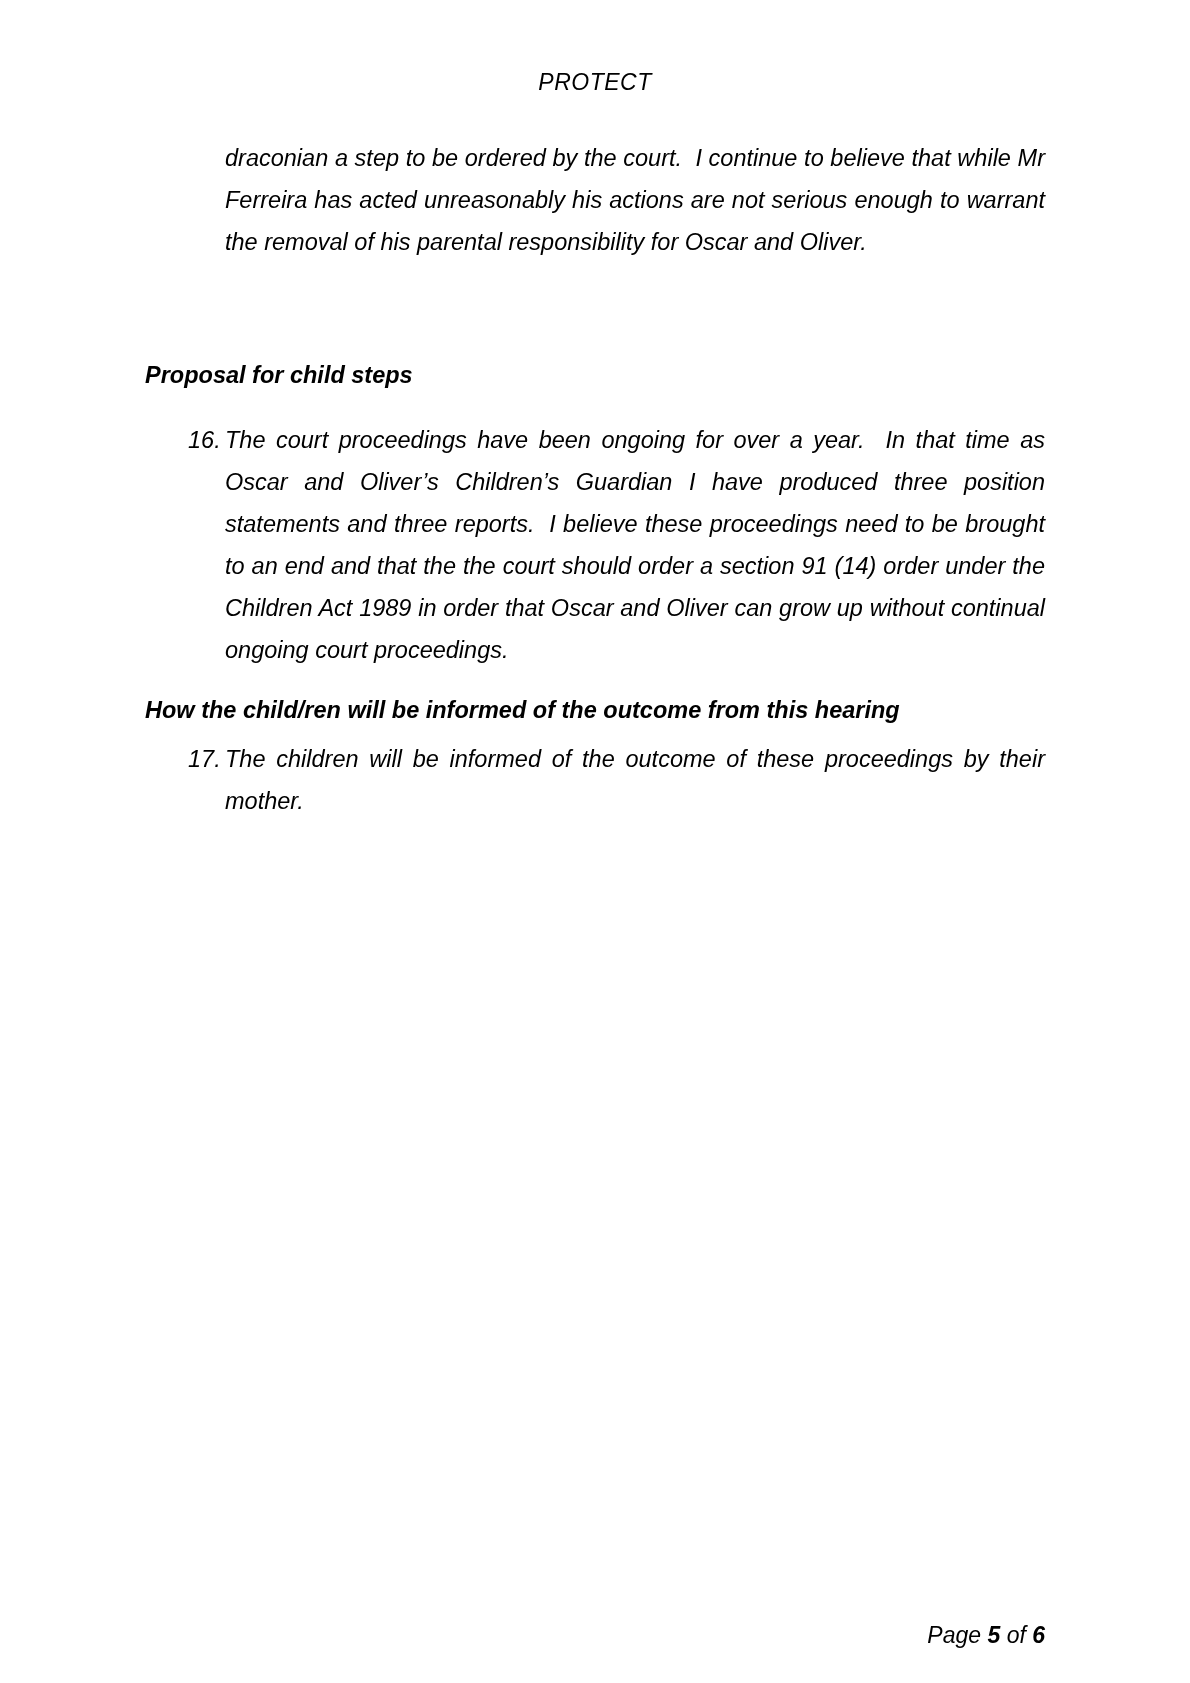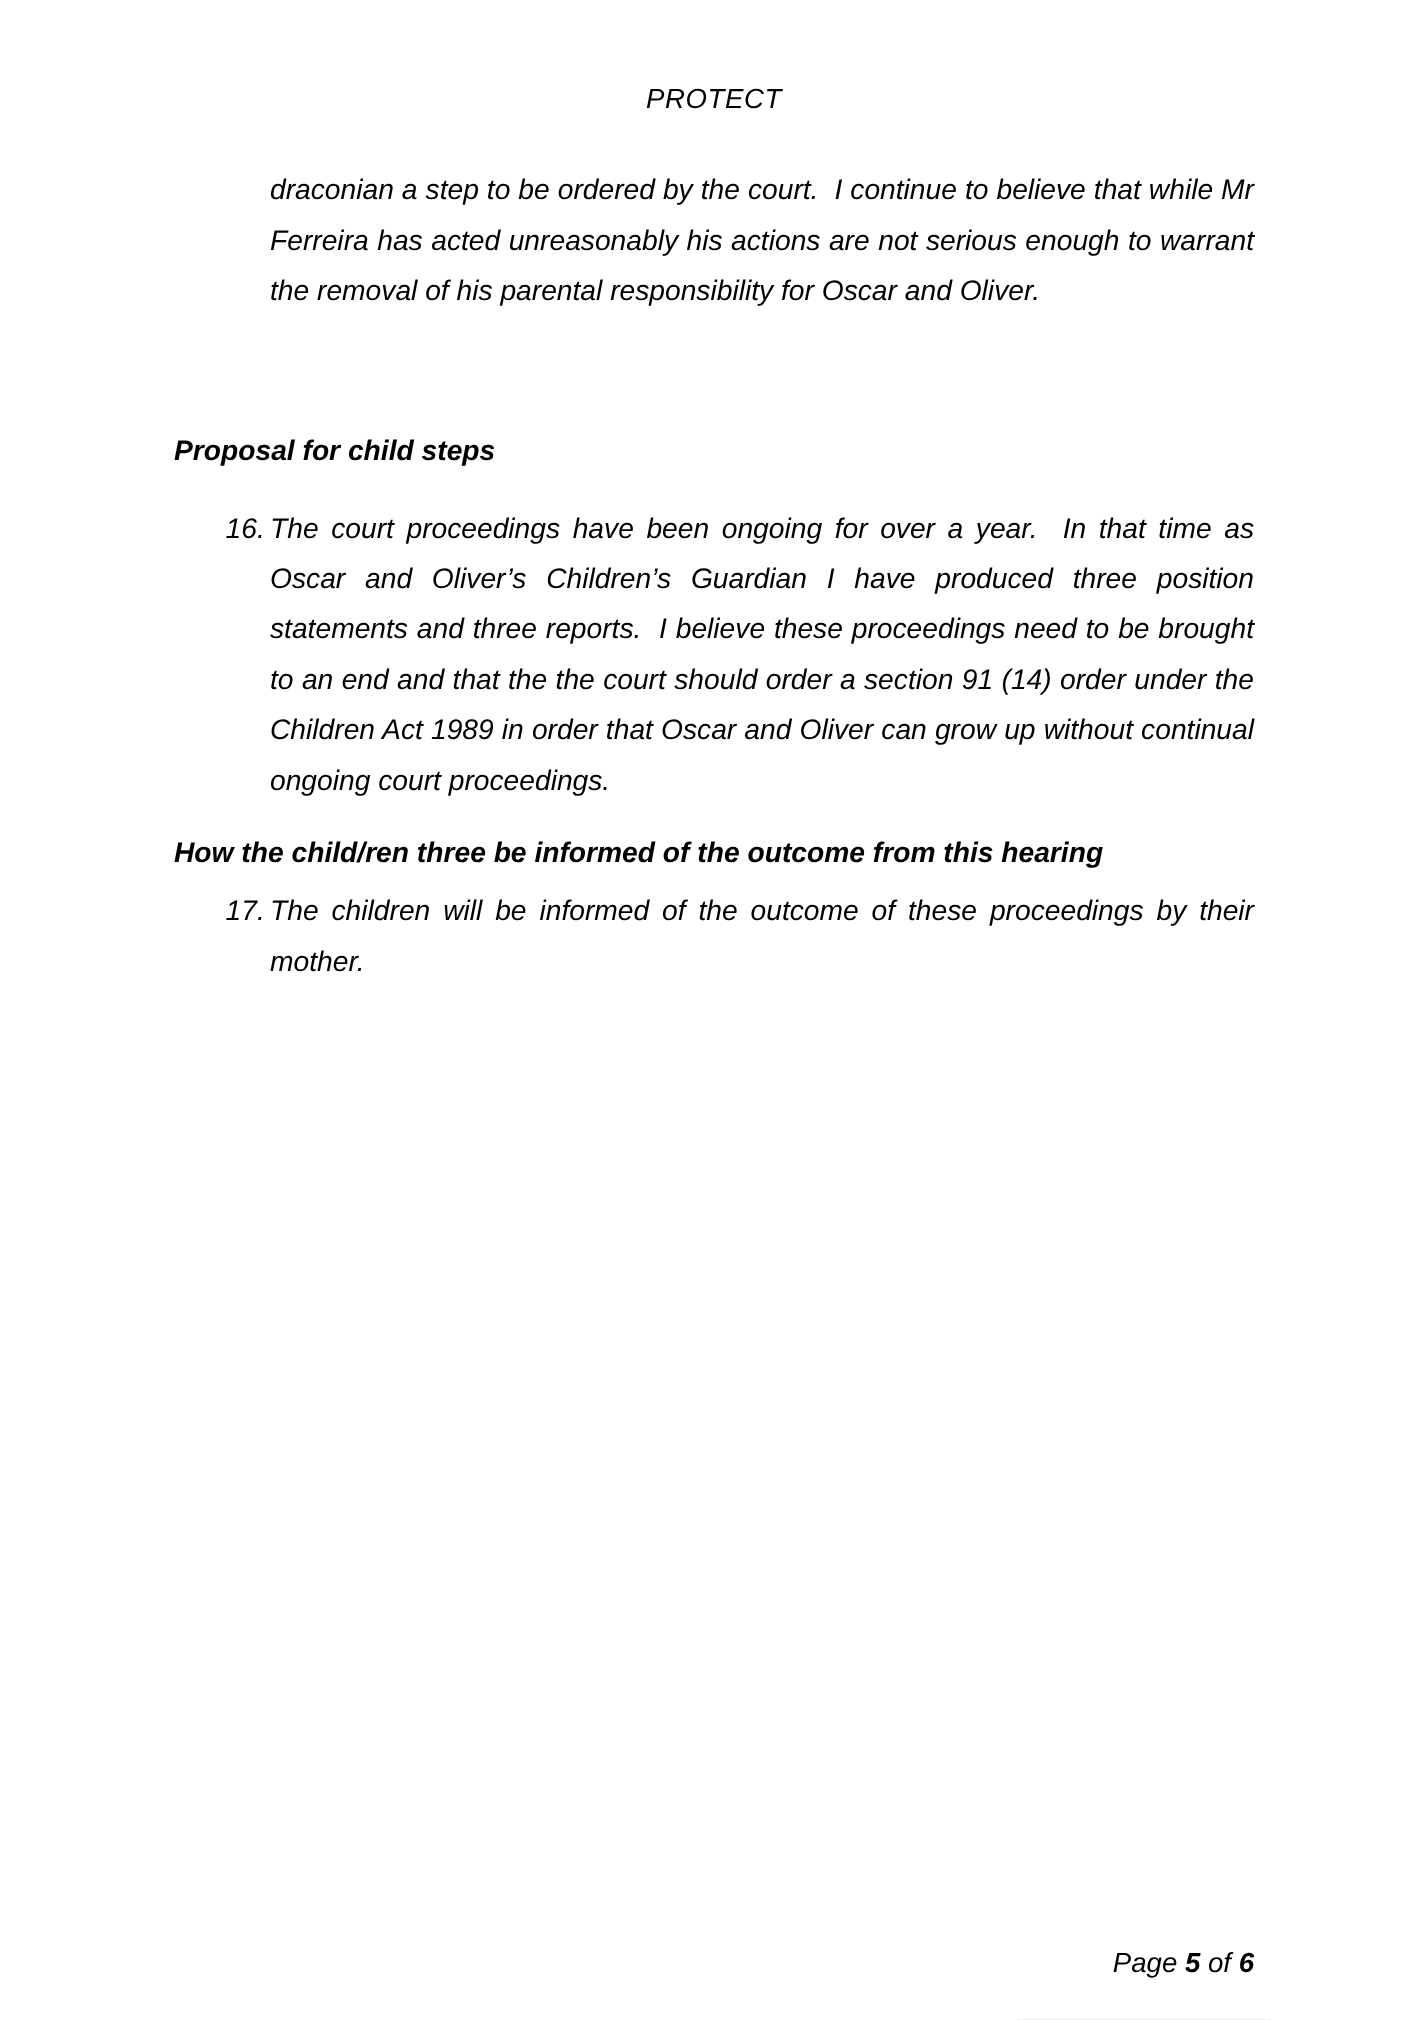--- a/index.html
+++ b/index.html
@@ -88,21 +88,21 @@
     <p class="intro">draconian a step to be ordered by the court.&nbsp; I continue to believe that while Mr Ferreira has acted unreasonably his actions are not serious enough to warrant the removal of his parental responsibility for Oscar and Oliver.</p>
 
     <h2 class="heading heading-1">Proposal for child steps</h2>
 
 
     <div class="list-item item-16">
       <span class="item-number">16.</span>
       <span>The court proceedings have been ongoing for over a year.&nbsp; In that time as Oscar and Oliver’s Children’s Guardian I have produced three position statements and three reports.&nbsp; I believe these proceedings need to be brought to an end and that the the court should order a section 91 (14) order under the Children Act 1989 in order that Oscar and Oliver can grow up without continual ongoing court proceedings.</span>
     </div>
 
-    <h2 class="heading heading-2">How the child/ren three be informed of the outcome from this hearing</h2>
+    <h2 class="heading heading-2">How the child/ren will be informed of the outcome from this hearing</h2>
 
     <div class="list-item item-17">
       <span class="item-number">17.</span>
       <span>The children will be informed of the outcome of these proceedings by their mother.</span>
     </div>
 
   </div>
 
   <div class="doc-footer">
     <span>Page</span>

